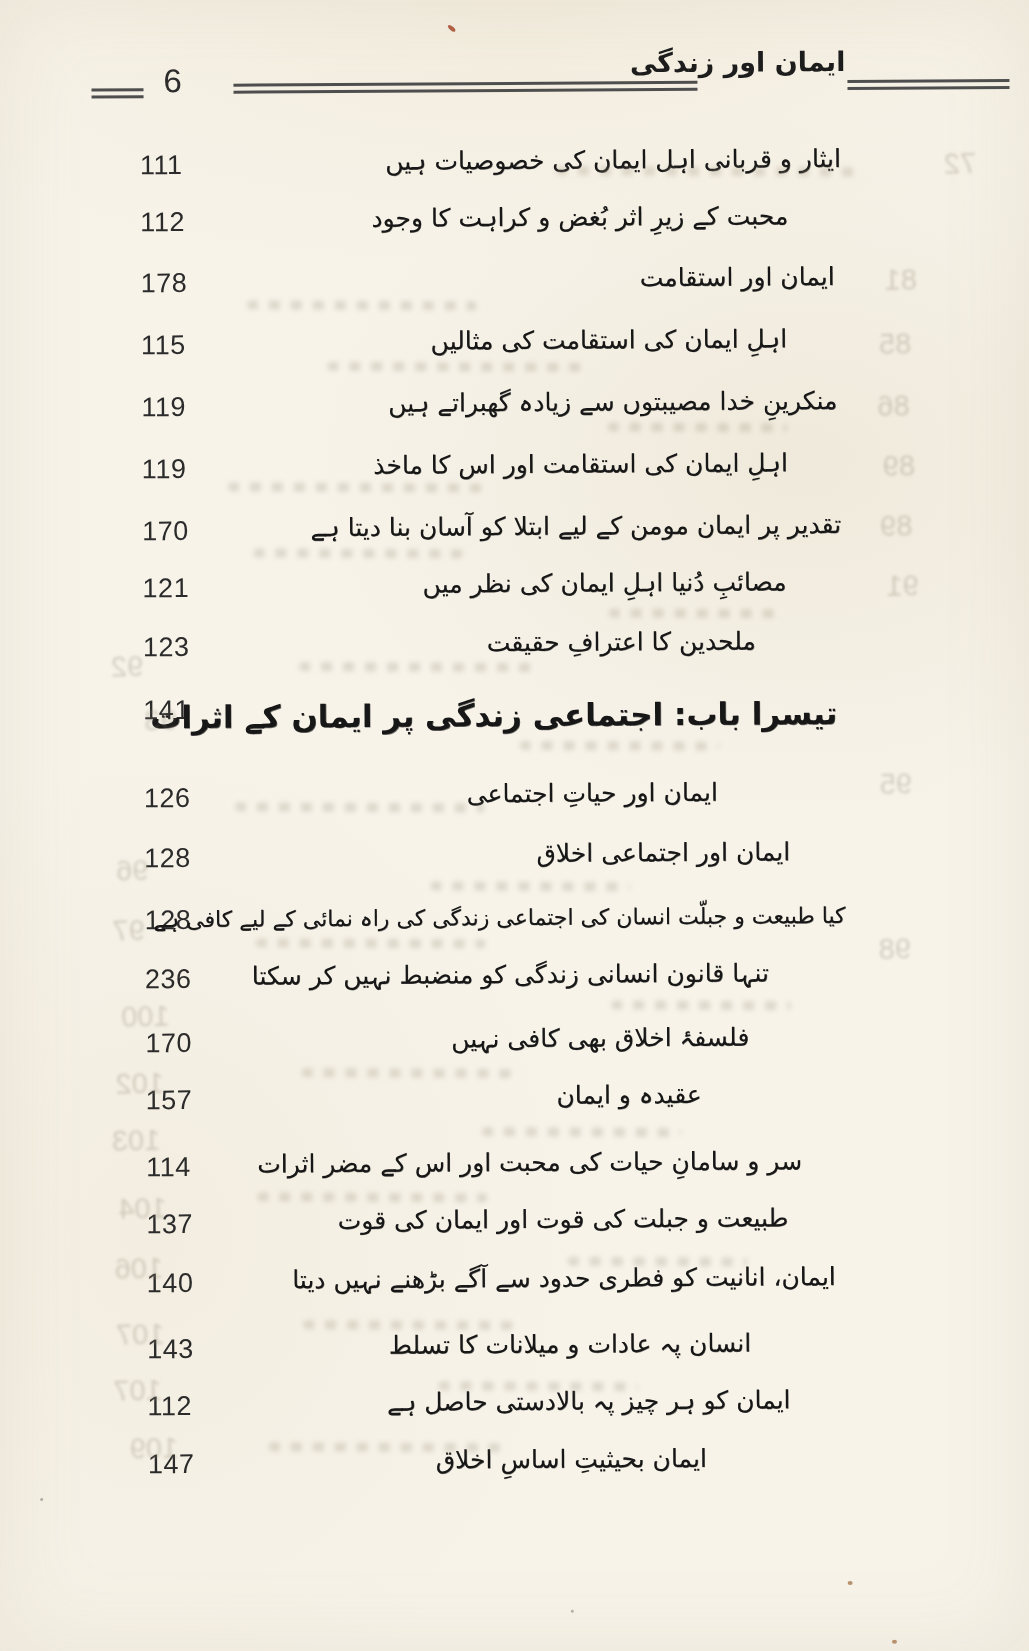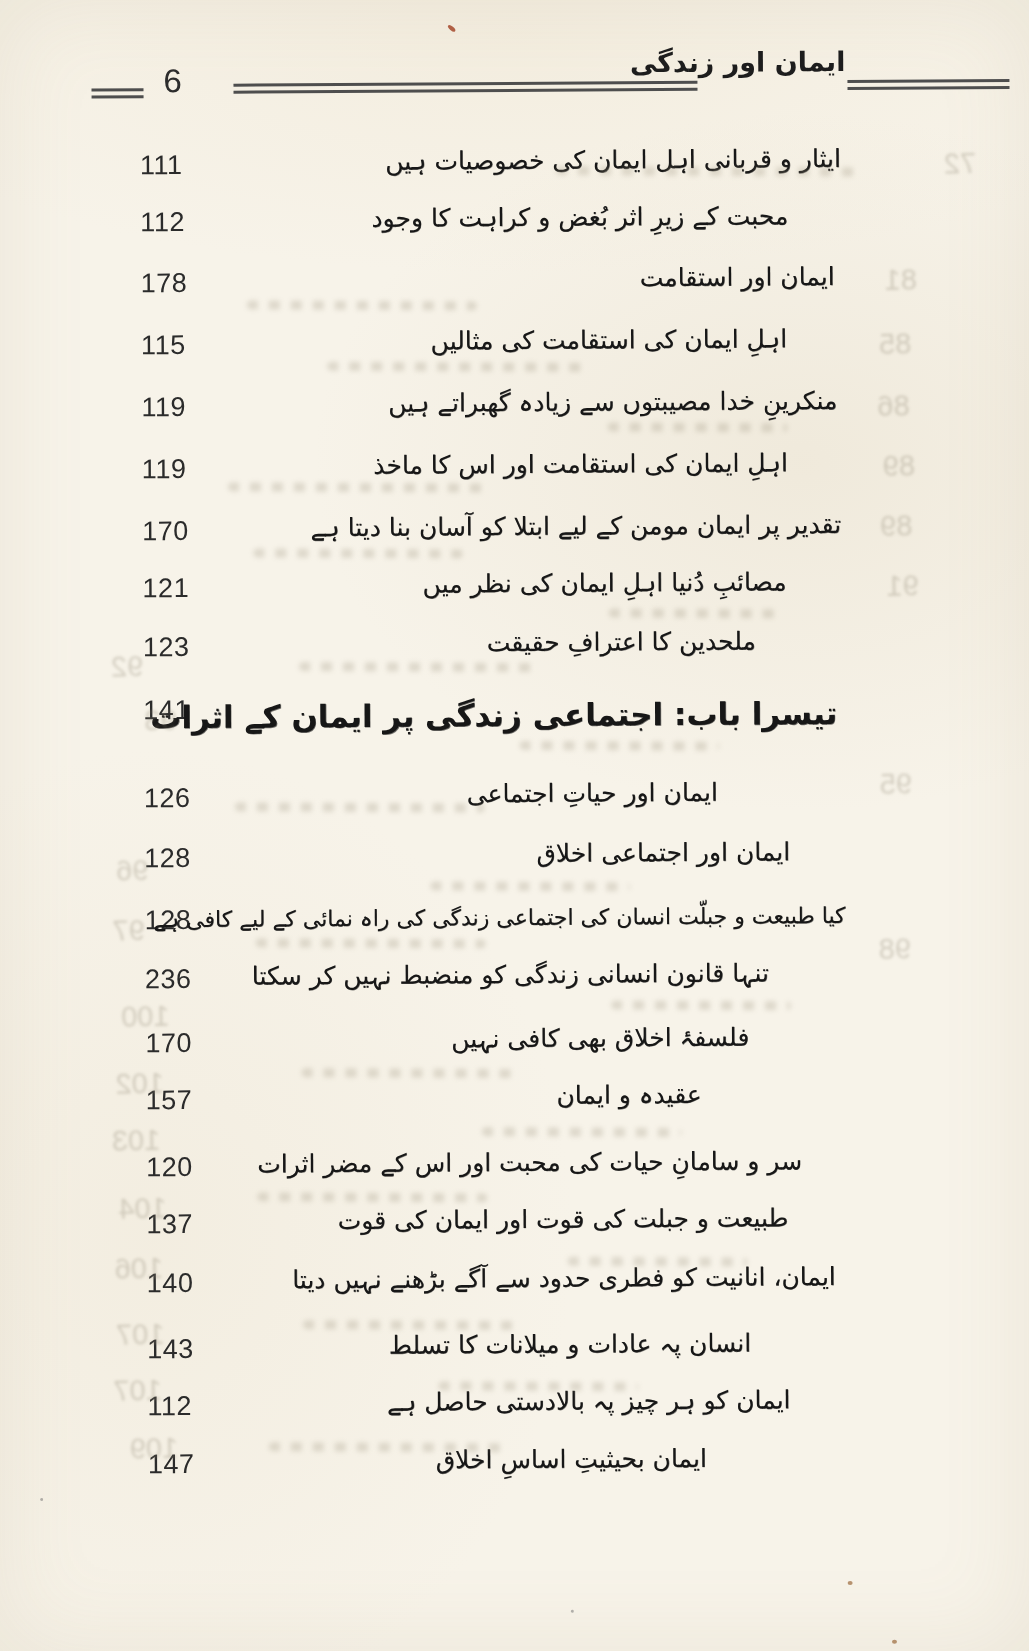--- a/index.html
+++ b/index.html
@@ -143,21 +143,21 @@
         </div>
         <div class="toc-row" style="top: 1026px;">
           <span class="toc-num">170</span>
           <span class="toc-title" dir="rtl" style="right: 97px;">فلسفۂ اخلاق بھی کافی نہیں</span>
         </div>
         <div class="toc-row" style="top: 1083px;">
           <span class="toc-num">157</span>
           <span class="toc-title" dir="rtl" style="right: 145px;">عقیدہ و ایمان</span>
         </div>
         <div class="toc-row" style="top: 1150px;">
-          <span class="toc-num">120</span>
+          <span class="toc-num">114</span>
           <span class="toc-title" dir="rtl" style="right: 45px;">سر و سامانِ حیات کی محبت اور اس کے مضر اثرات</span>
         </div>
         <div class="toc-row" style="top: 1207px;">
           <span class="toc-num">137</span>
           <span class="toc-title" dir="rtl" style="right: 59px;">طبیعت و جبلت کی قوت اور ایمان کی قوت</span>
         </div>
         <div class="toc-row" style="top: 1266px;">
           <span class="toc-num">140</span>
           <span class="toc-title" dir="rtl" style="right: 12px;">ایمان، انانیت کو فطری حدود سے آگے بڑھنے نہیں دیتا</span>
         </div>

